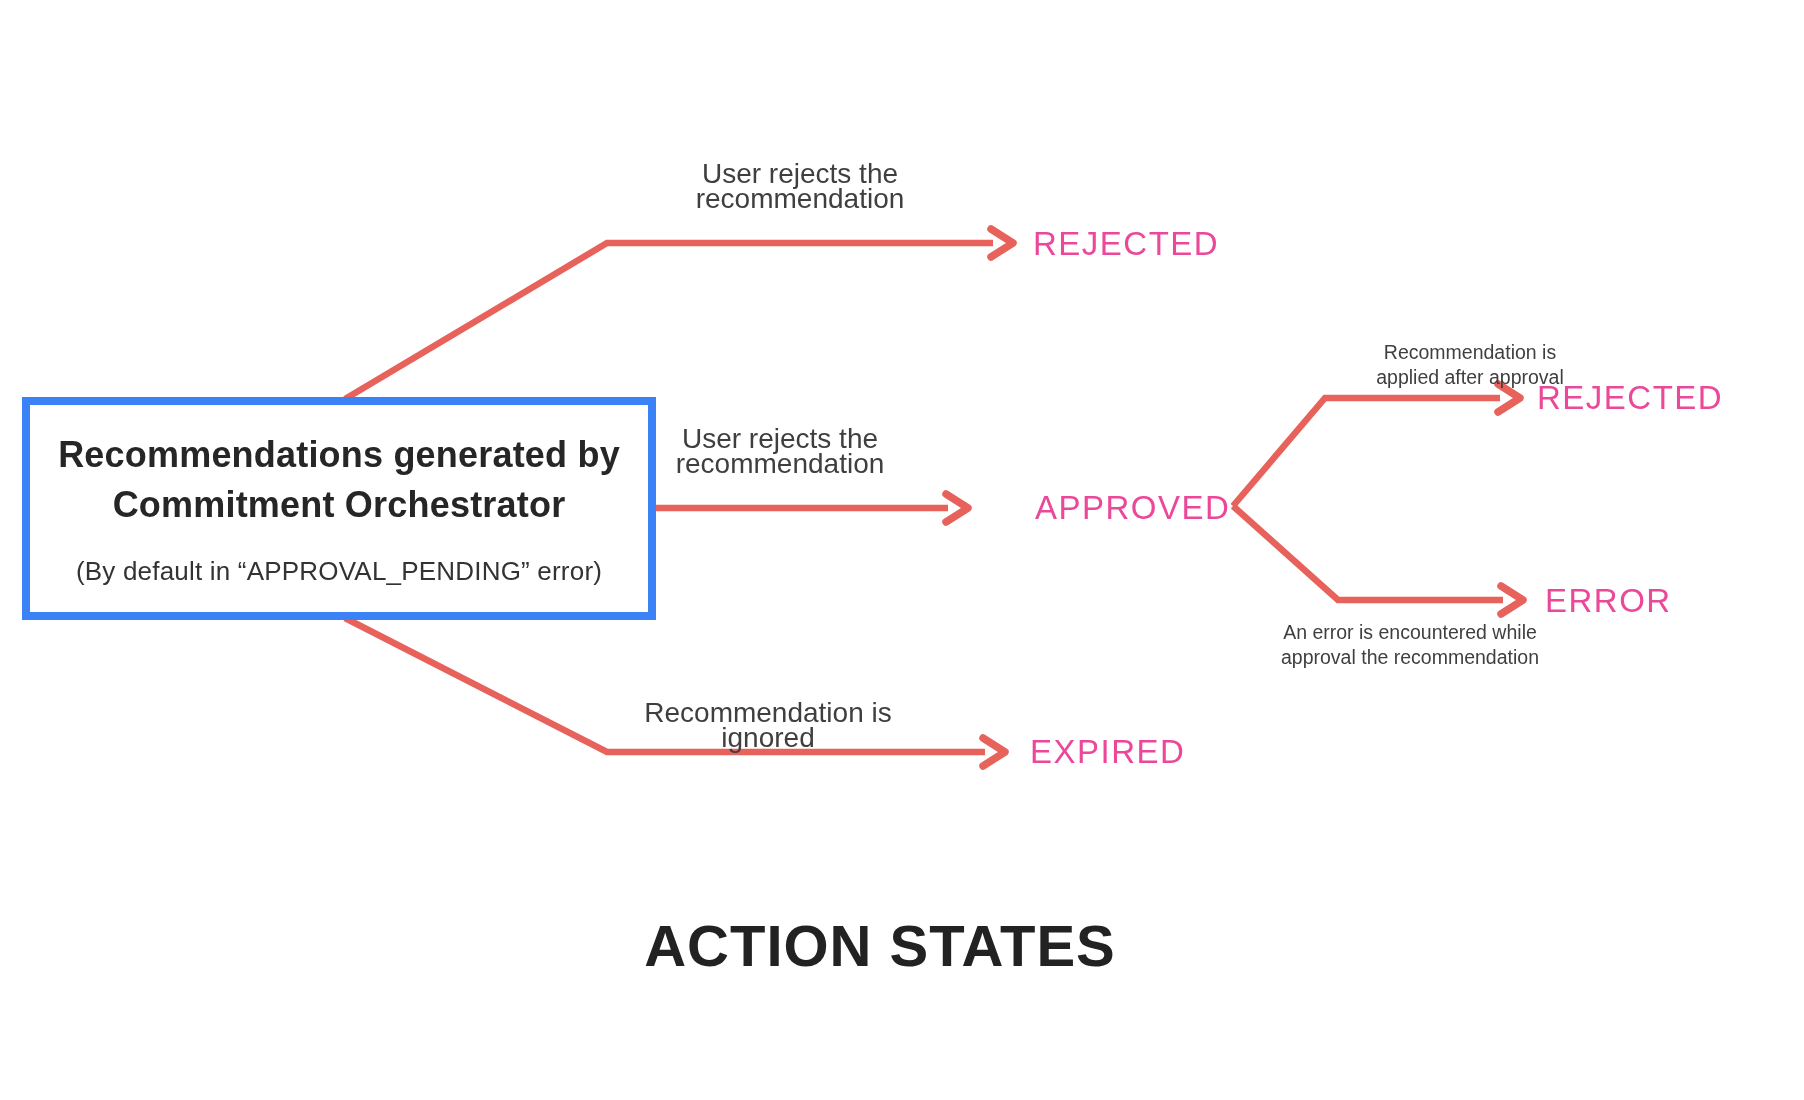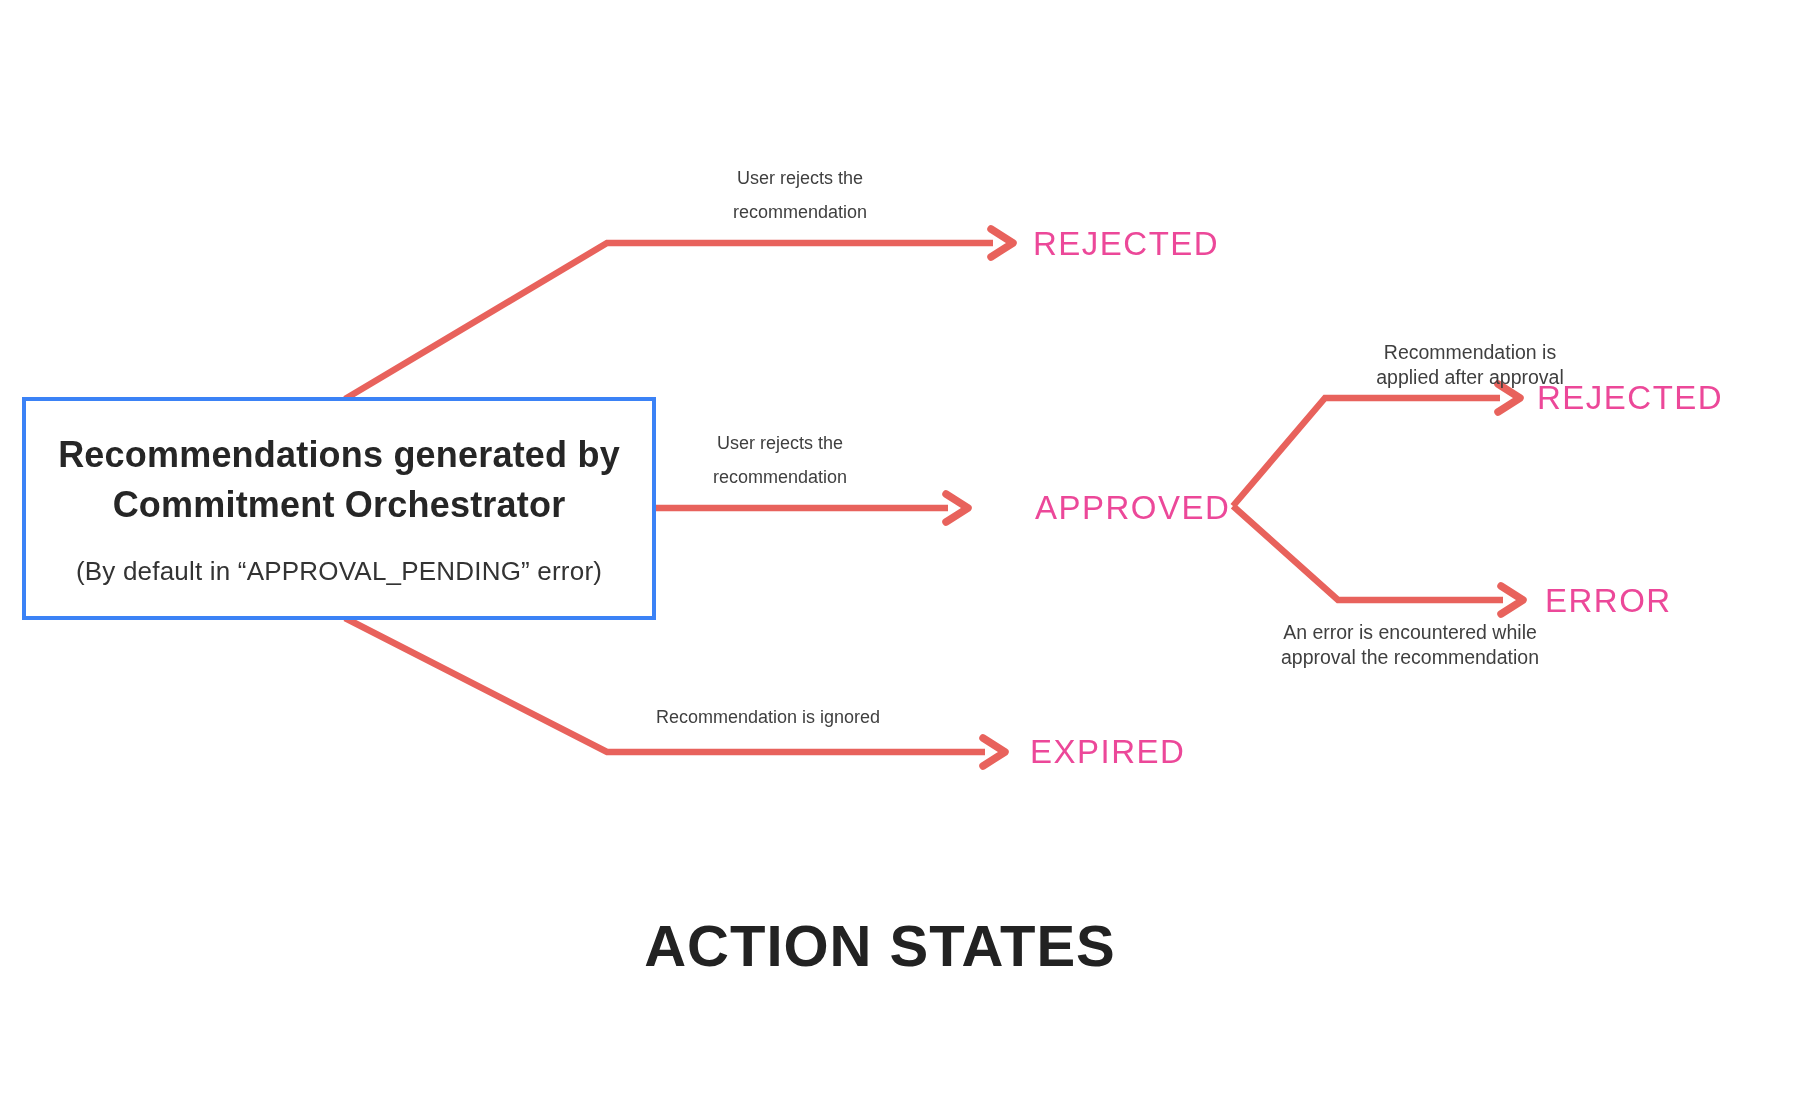--- a/index.html
+++ b/index.html
@@ -20,21 +20,21 @@
     width: 1804px;
     height: 1100px;
   }
 
   .source-box {
     position: absolute;
     left: 22px;
     top: 397px;
     width: 634px;
     height: 223px;
-    border: 4px solid #3b82f6;
+    border: 8px solid #3b82f6;
     background: #ffffff;
     display: flex;
     flex-direction: column;
     align-items: center;
     justify-content: center;
     text-align: center;
     padding: 8px 12px;
     z-index: 2;
   }
   .source-heading {
@@ -71,21 +71,21 @@
   #state-error     { left: 1545px; top: 577px; }
   #state-expired   { left: 1030px; top: 728px; }
 
   .edge-caption {
     position: absolute;
     text-align: center;
     color: #3f3f3f;
     font-weight: 300;
     z-index: 3;
   }
-  .caption-lg { font-size: 18px; line-height: 34px; }
+  .caption-lg { font-size: 28px; line-height: 25px; }
   .caption-sm { font-size: 19.5px; line-height: 25px; }
 
   #caption-reject   { left: 670px;  top: 161px; width: 260px; }
   #caption-approve  { left: 650px;  top: 426px; width: 260px; }
   #caption-expire   { left: 608px;  top: 700px; width: 320px; }
   #caption-complete { left: 1360px; top: 330px; width: 220px; margin-top: 10px; }
   #caption-error    { left: 1270px; top: 620px; width: 280px; }
 
   .diagram-title {
     position: absolute;

